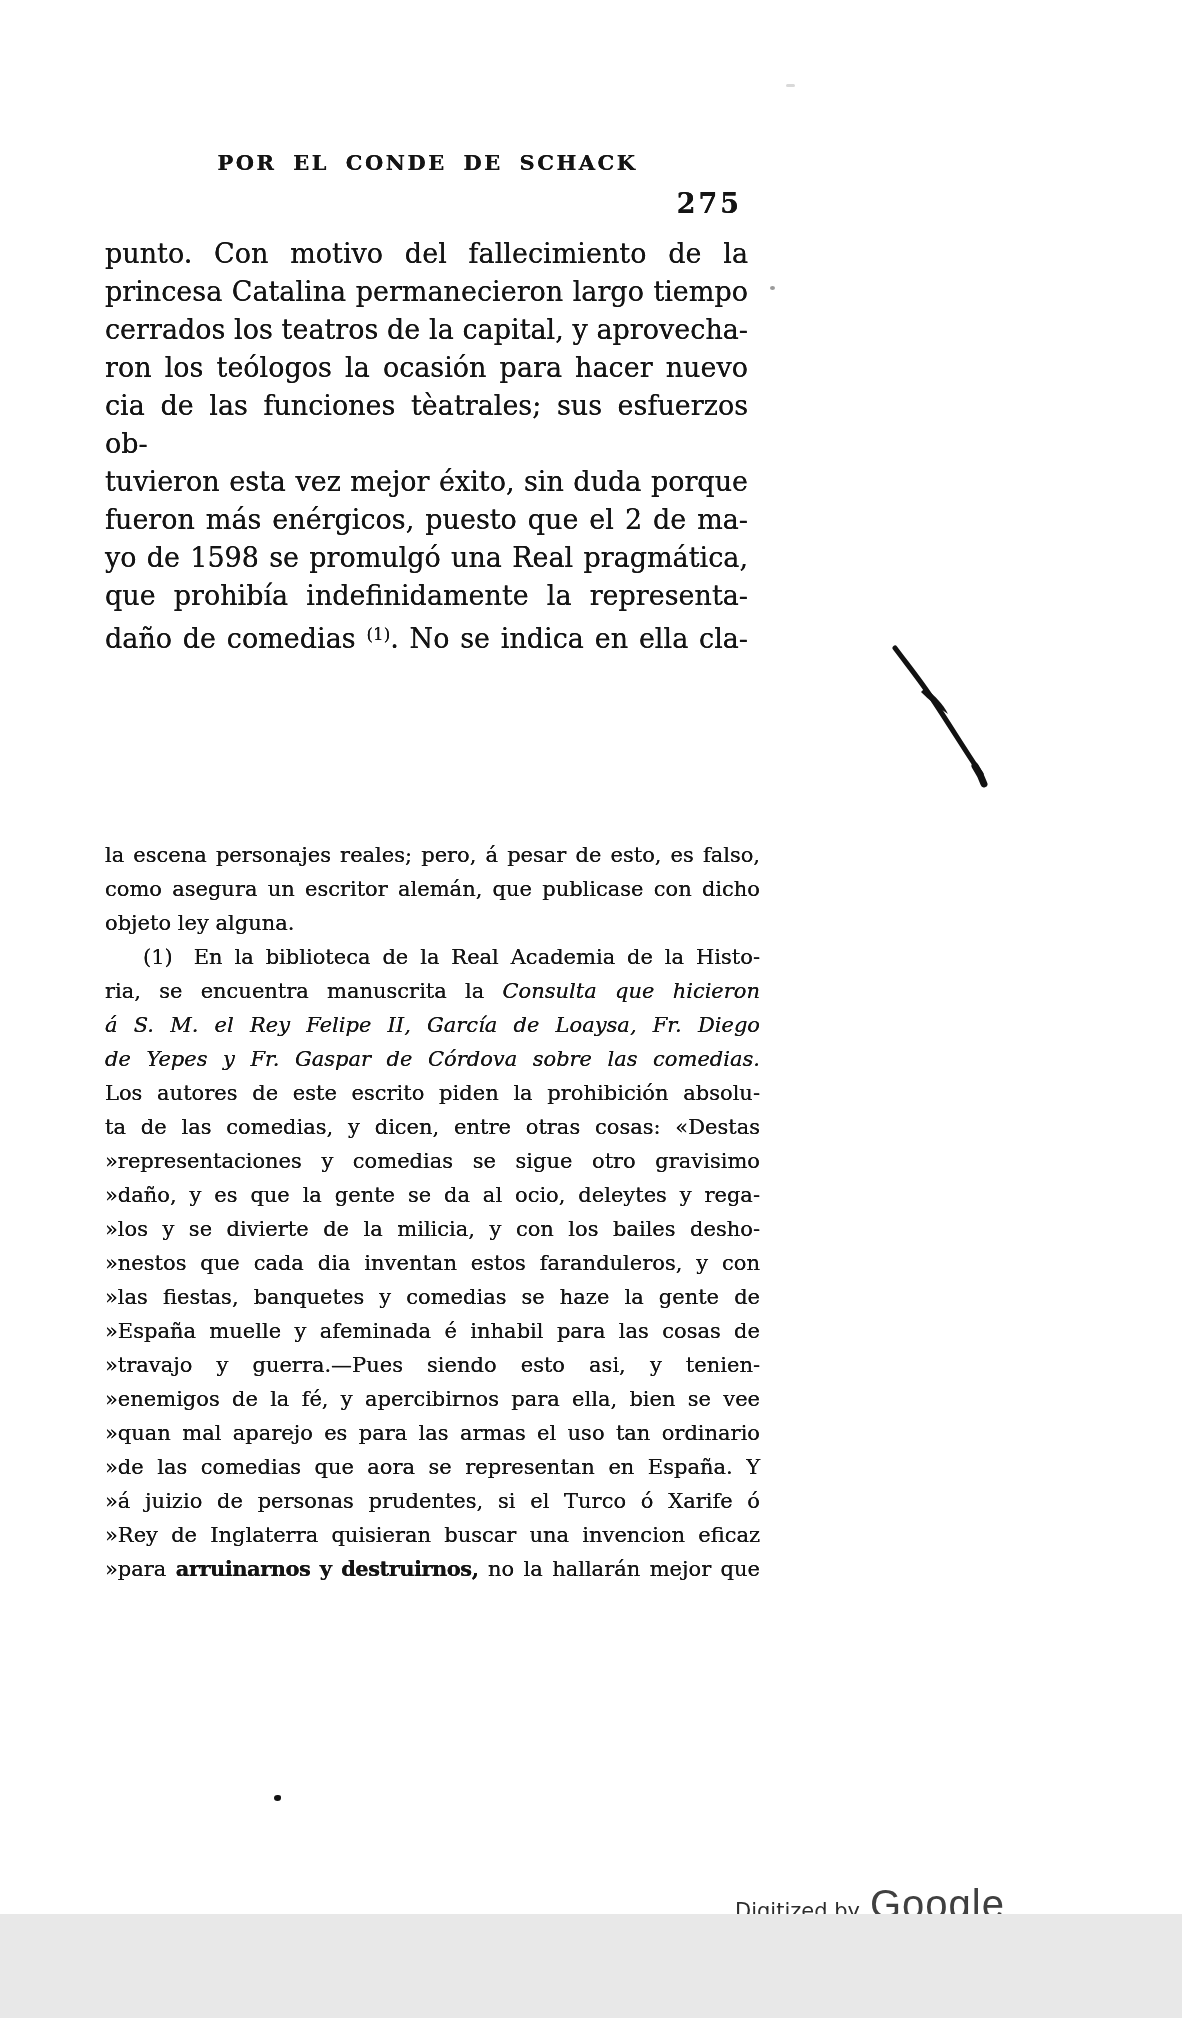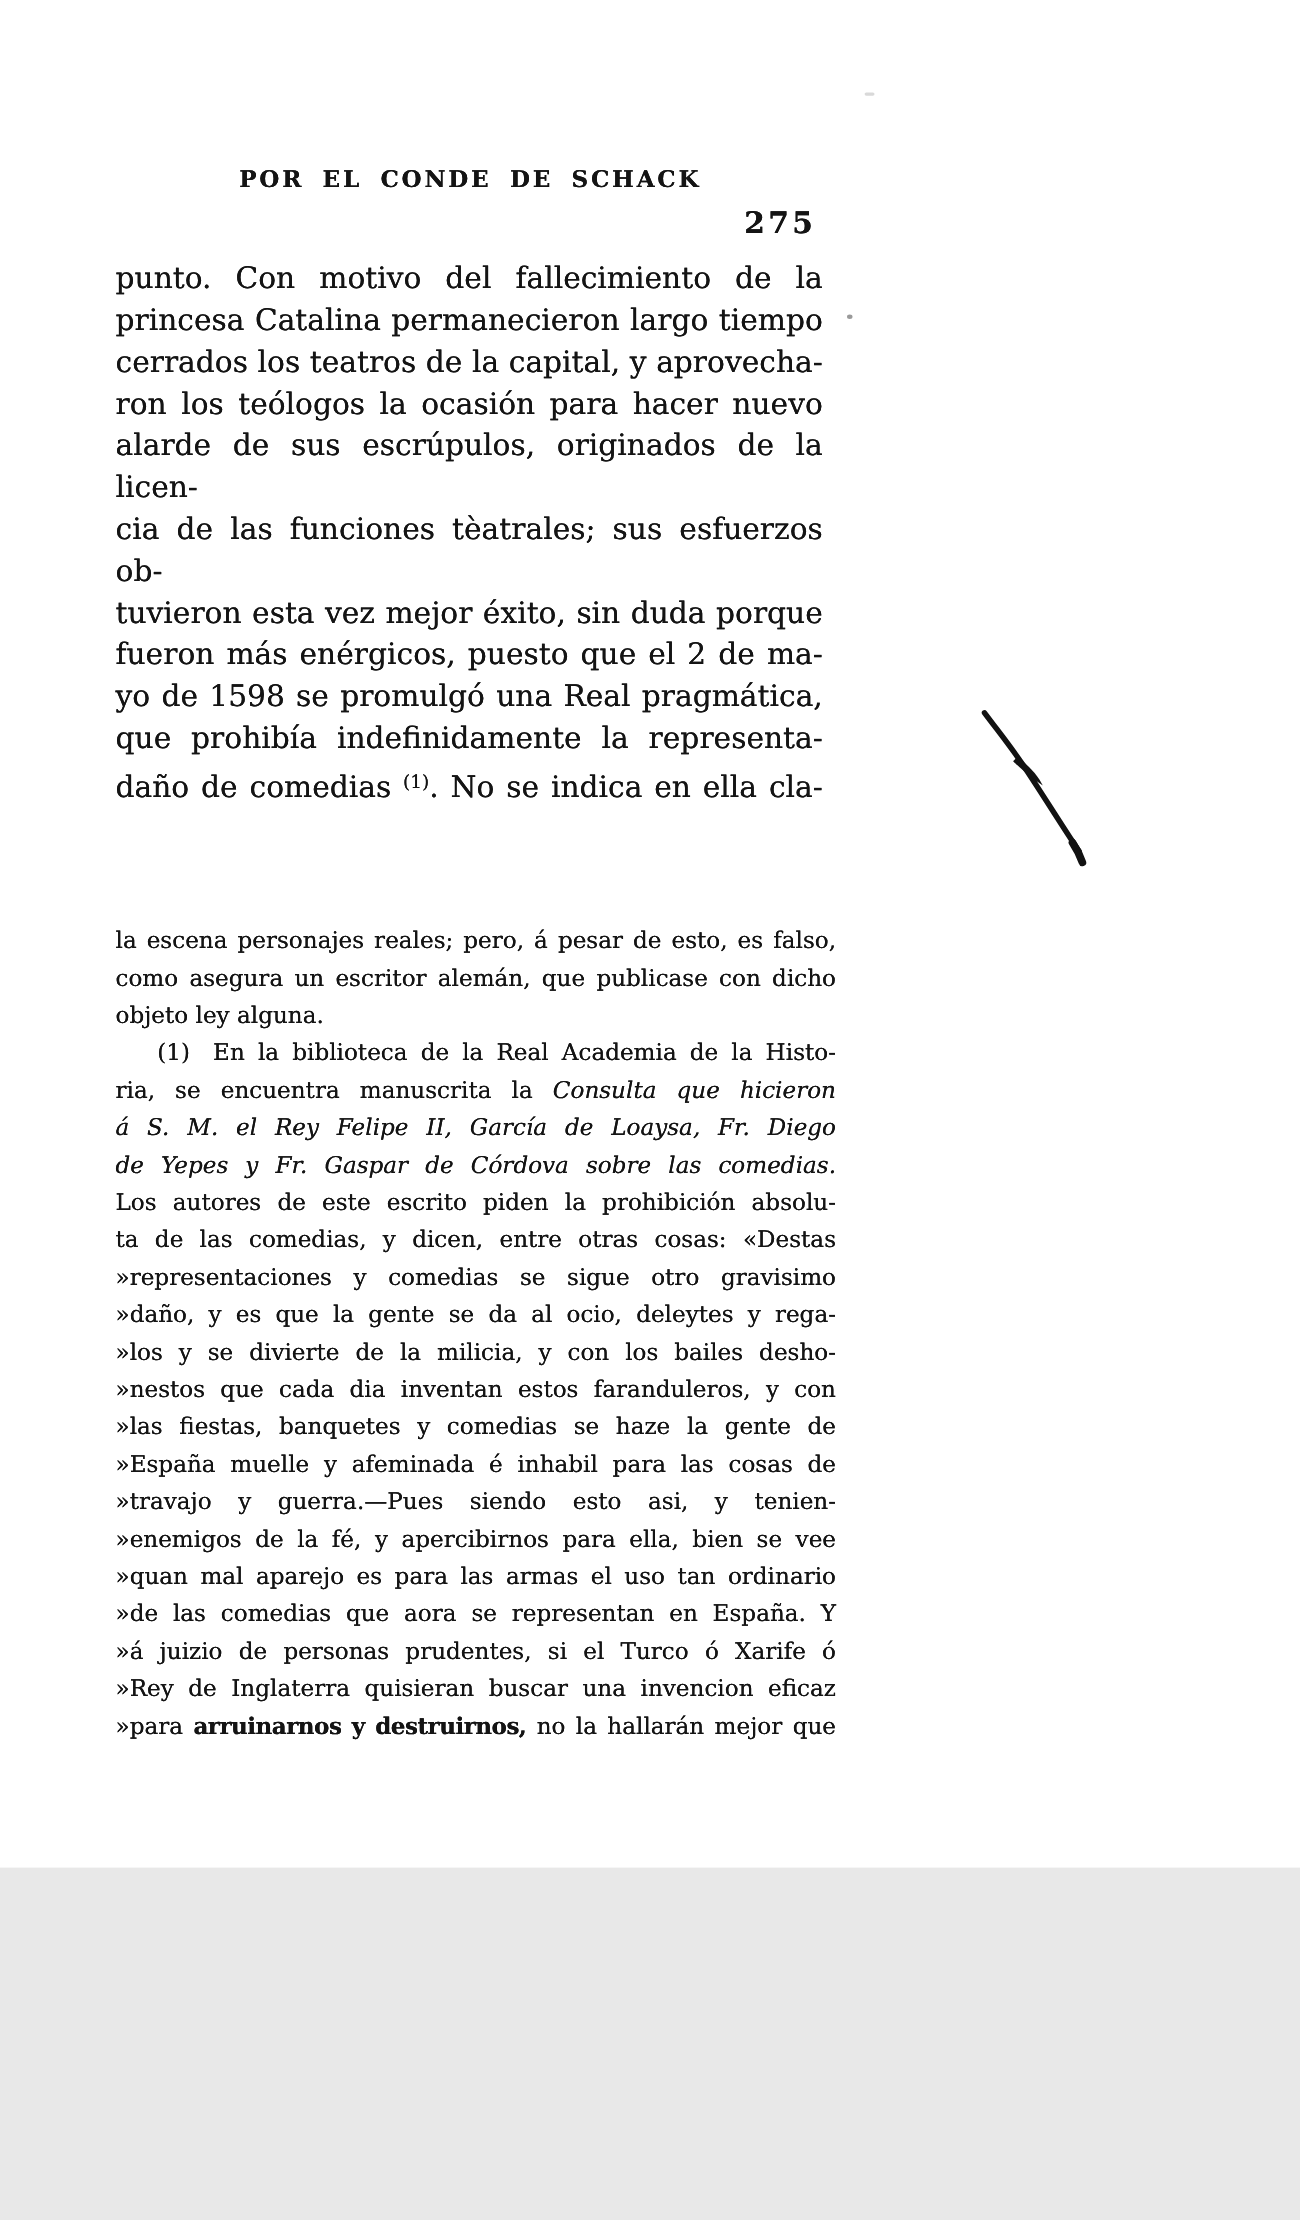--- a/index.html
+++ b/index.html
@@ -1,19 +1,19 @@
 <!DOCTYPE html>
 <html style="--ink: #141414; --paper: #ffffff;"><head>
 <meta charset="utf-8">
 <style>
   html, body { margin: 0; padding: 0; background: #e8e8e8; }
   .page {
     position: relative;
     width: 1182px;
-    height: 1698px;
+    height: 1914px;
     background: var(--paper, #ffffff);
     color: var(--ink, #141414);
     font-family: "DejaVu Serif", "Liberation Serif", serif;
     overflow: hidden;
   }
 
   
   .header {
     position: absolute;
     left: 105px; top: 150px; width: 645px;
@@ -123,21 +123,20 @@
   <div class="header">
     <span class="running-title">POR EL CONDE DE SCHACK</span>
     <span class="page-number">275</span>
   </div>
 
   <div class="main-text">
       <div class="tline"><span>punto. Con motivo del fallecimiento de la</span></div>
       <div class="tline"><span>princesa Catalina permanecieron largo tiempo</span></div>
       <div class="tline"><span>cerrados los teatros de la capital, y aprovecha-</span></div>
       <div class="tline"><span>ron los teólogos la ocasión para hacer nuevo</span></div>
-      <div class="tline"><span>alarde de sus escrúpulos, originados de la licen-</span></div>
       <div class="tline"><span>cia de las funciones tèatrales; sus esfuerzos ob-</span></div>
       <div class="tline"><span>tuvieron esta vez mejor éxito, sin duda porque</span></div>
       <div class="tline"><span>fueron más enérgicos, puesto que el 2 de ma-</span></div>
       <div class="tline"><span>yo de 1598 se promulgó una Real pragmática,</span></div>
       <div class="tline"><span>que prohibía indefinidamente la representa-</span></div>
       <div class="tline"><span>daño de comedias </span><span class="sup">(1)</span><span>. No se indica en ella cla-</span></div>
     </div>
 
   <div class="footnote">
       <div class="tline"><span>la escena personajes reales; pero, á pesar de esto, es falso,</span></div>

